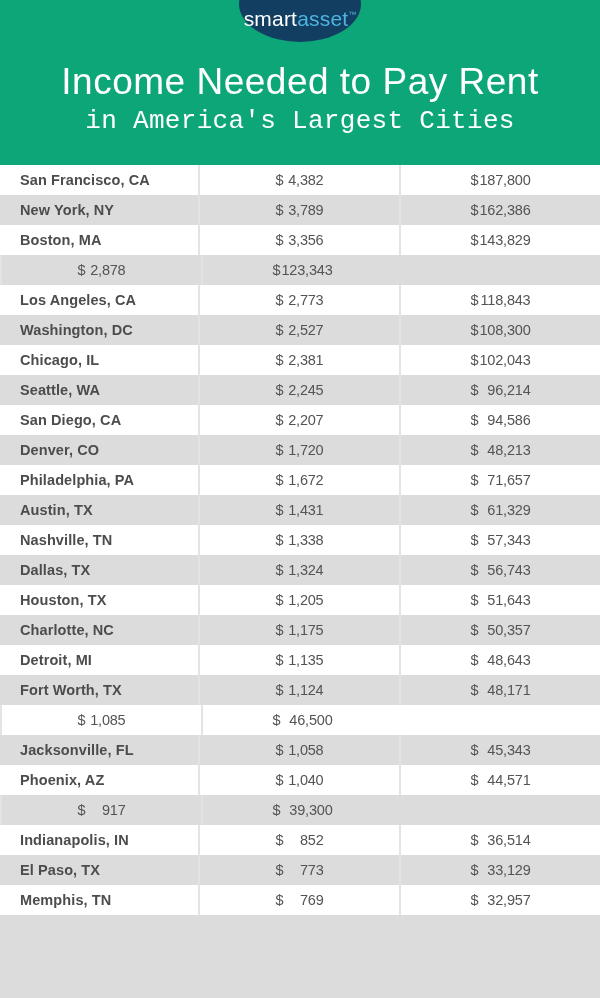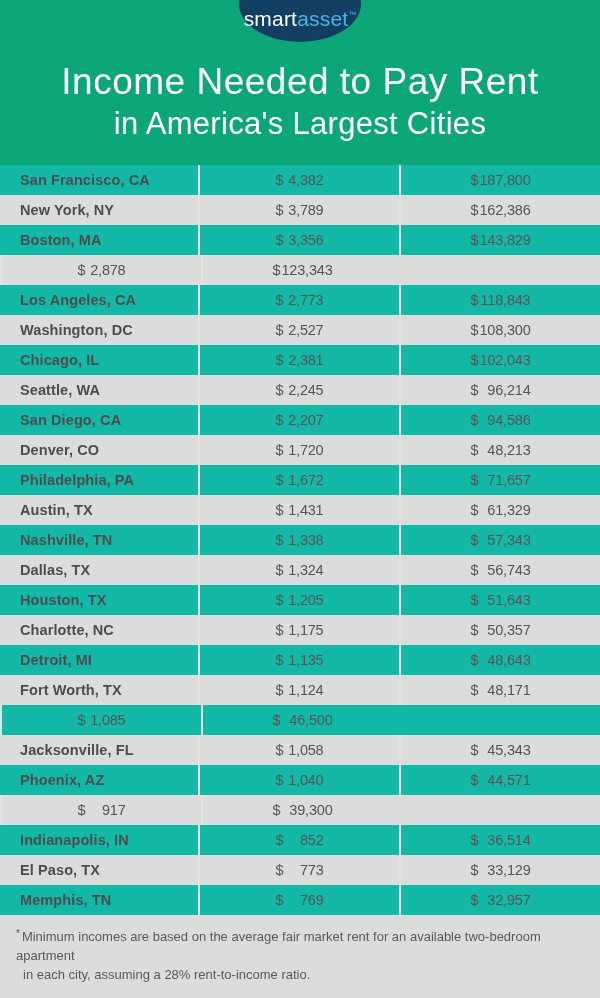--- a/index.html
+++ b/index.html
@@ -9,31 +9,31 @@
 
   
   .hero { position:relative; height:165px; background:#0DA678; text-align:center; color:#FFFFFF; }
   .logo { position:absolute; top:-34px; left:50%; margin-left:-61px; width:122px; height:76px;
           background:#123F61; border-radius:50%;
           display:flex; justify-content:center; align-items:flex-end; padding-bottom:13px; }
   .logo-text { font-size:21px; line-height:1; color:#FFFFFF; letter-spacing:.2px; white-space:nowrap; }
   .logo-asset { color:#4DB4E2; }
   .logo-tm { color:#4DB4E2; font-size:8px; vertical-align:9px; letter-spacing:0; }
   .title { padding-top:62px; font-size:37px; font-weight:400; letter-spacing:.5px; line-height:1.1; }
-  .subtitle { font-size:31px; font-weight:400; letter-spacing:.3px; margin-top:3px; }
+  .subtitle { font-size:26px; font-weight:400; letter-spacing:.3px; margin-top:3px;font-family:Liberation Mono, monospace; }
 
   
   .thead { display:flex; height:31px; background:#14916A; color:#F2FAF6; font-size:15px; }
   .th { height:100%; display:flex; align-items:center; justify-content:center; letter-spacing:.2px; }
   .th-city { width:198px; justify-content:flex-start; padding-left:20px; }
   .th-rent, .th-income { width:201px; border-left:2px solid #55B391; }
 
   
   .row { display:flex; height:30px; }
-  .row.odd  { background:#14b8a6; }
+  .row.odd  { background:#ffffff; }
   .row.even { background:#DCDCDC; }
   .cell { height:100%; display:flex; align-items:center; }
   .c-city { width:198px; padding-left:20px; font-weight:700; font-size:14.5px; color:#4C4C4E; letter-spacing:.1px; }
   .c-rent, .c-income { width:201px; justify-content:center; border-left:2px solid #E3E3E3;
                        font-size:14.5px; color:#545456; }
   .money { display:flex; justify-content:space-between; align-items:baseline; }
   .m-rent   { width:48px; }
   .m-income { width:60px; }
   .num { letter-spacing:-.2px; }
 
@@ -424,18 +424,14 @@
         </div>
         <div class="cell c-income">
           <span class="money m-income">
             <span class="dollar">$</span>
             <span class="num">32,957</span>
           </span>
         </div>
       </div>
     </div>
 
-  <div class="footnote">
-    <div><sup class="fn-sym">*</sup><span>Minimum incomes are based on the average fair market rent for an available two-bedroom apartment</span></div>
-    <div class="fn-line2">in each city, assuming a 28% rent-to-income ratio.</div>
-  </div>
 
 </div>
 
 </body></html>

